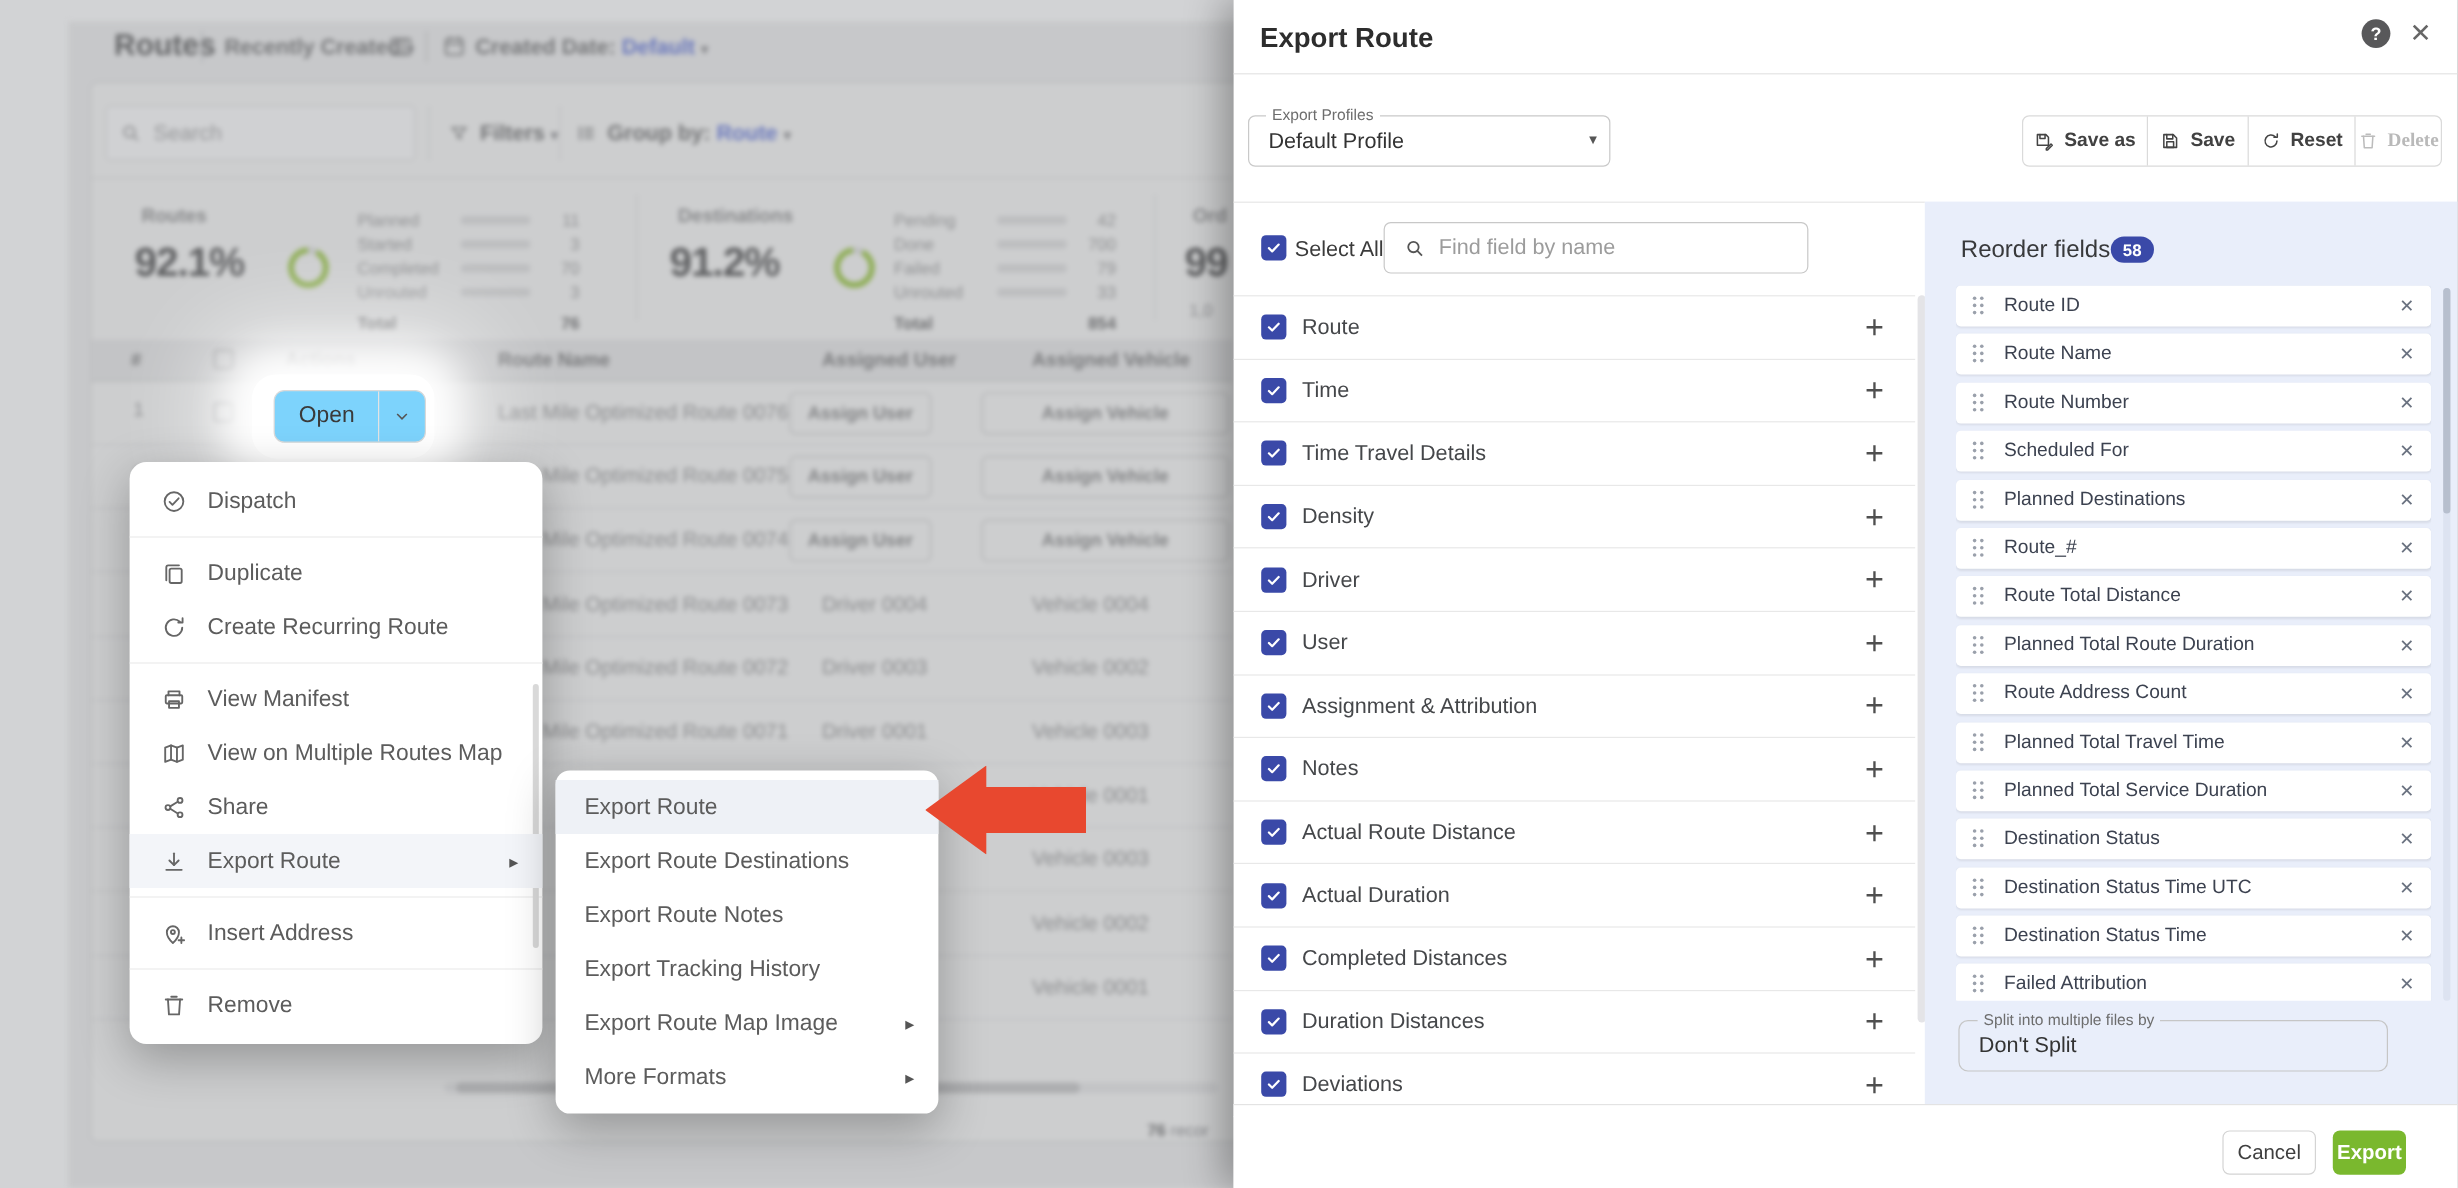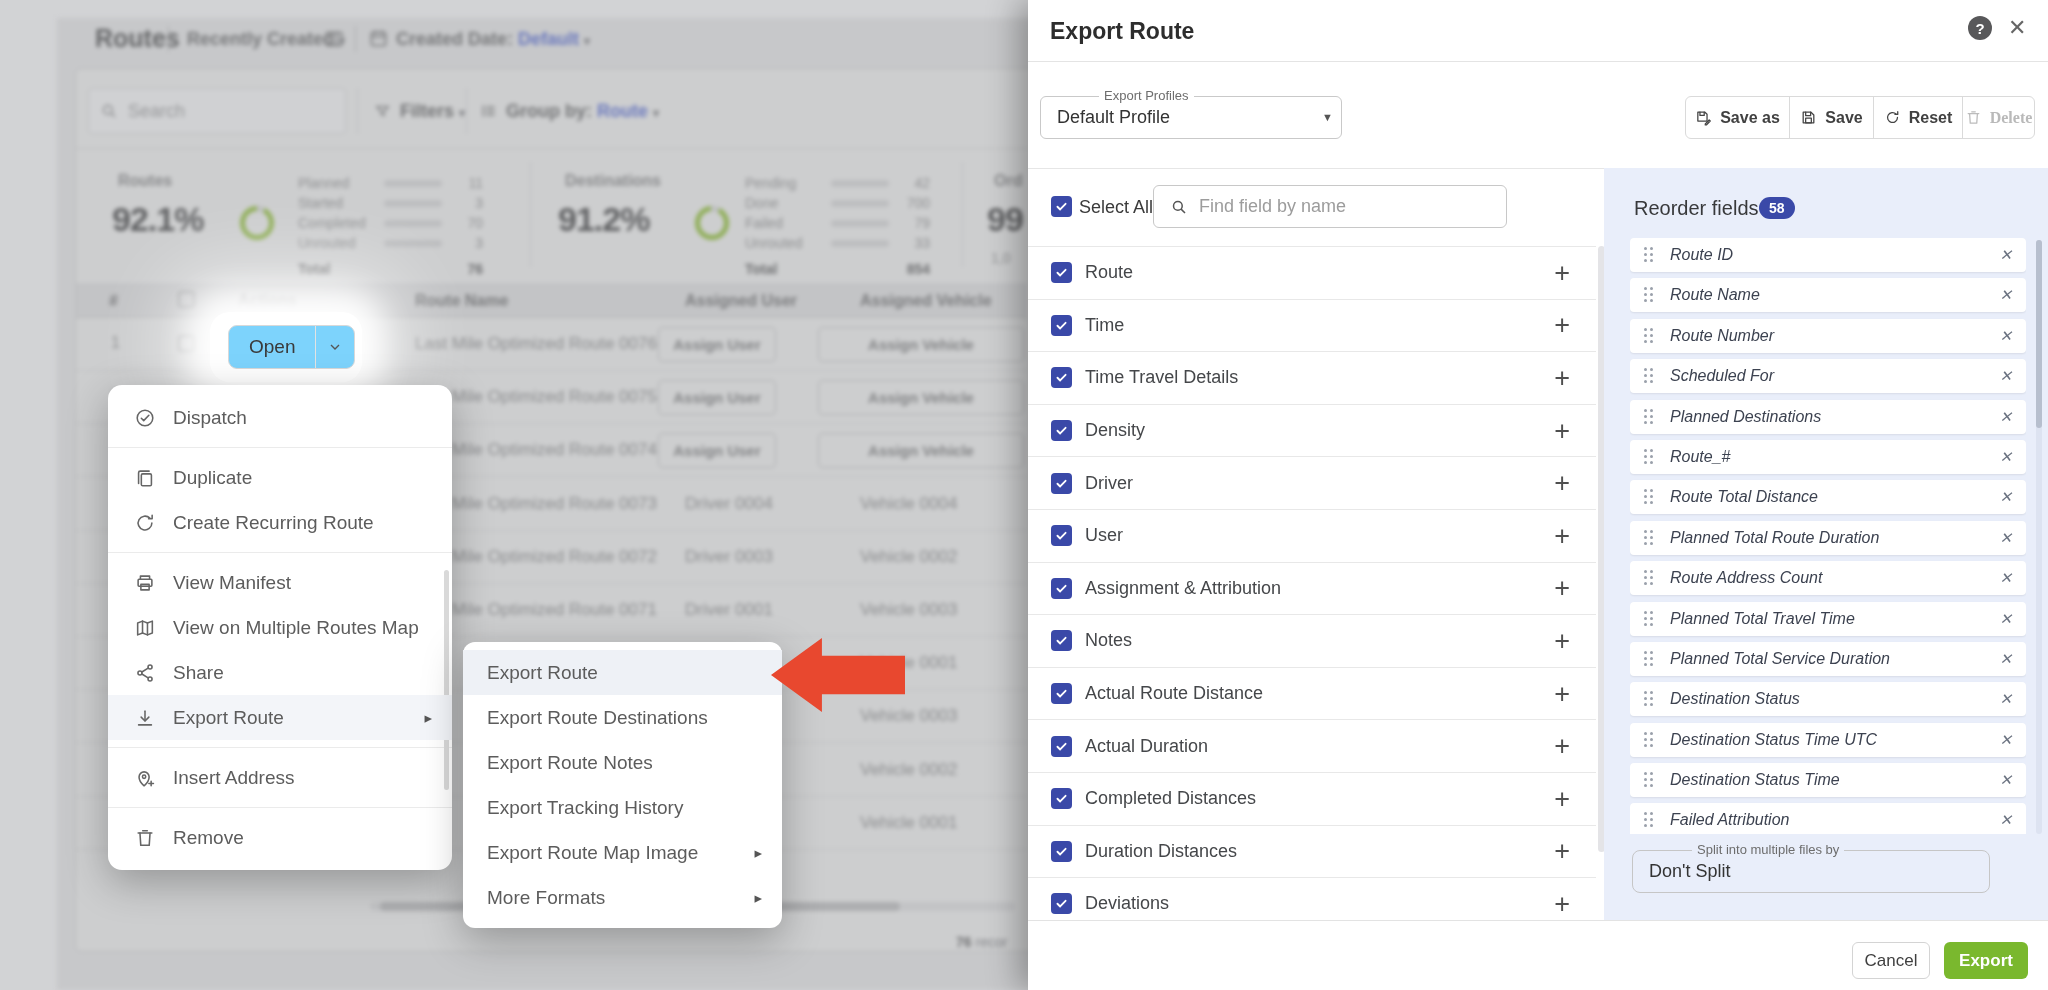--- a/index.html
+++ b/index.html
@@ -81,21 +81,21 @@
 
   
   .modal { left:1028px; top:0; width:1020px; height:990px; background:#fff; box-shadow:-10px 0 30px rgba(0,0,0,0.30); z-index:50; }
   .modal .m-abs { position:absolute; }
   .m-header { left:0; top:0; width:100%; height:62px; border-bottom:1px solid #e4e4e4; }
   .m-title { left:22px; top:18px; font-size:23px; font-weight:600; color:#2d2d2d; }
   .help-circle { left:940px; top:16px; width:24px; height:24px; border-radius:50%; background:#58585a; color:#fff; font-size:15px; font-weight:700; display:flex; align-items:center; justify-content:center; }
   .m-close { left:980px; top:14px; font-size:22px; color:#666; line-height:28px; }
 
   .fieldset { border:1px solid #c9c9c9; border-radius:6px; }
-  .flegend { position:absolute; font-size:13px; color:#6d6d6d; background:#fff; padding:0 5px; line-height:13px;margin-left:44px; }
+  .flegend { position:absolute; font-size:13px; color:#6d6d6d; background:#fff; padding:0 5px; line-height:13px; }
   .fvalue { position:absolute; font-size:18px; color:#333; white-space:nowrap; }
   .fcaret { position:absolute; font-size:11px; color:#555; }
 
   .profile-actions { left:657px; top:96px; width:350px; height:43px; border:1px solid #dadada; border-radius:6px; display:flex; }
   .pa-btn { display:flex; align-items:center; justify-content:center; gap:8px; font-size:16px; font-weight:600; color:#414141; border-right:1px solid #dadada; }
   .pa-btn:last-child { border-right:none; }
   .pa-btn svg { flex:0 0 auto; }
   .pa-btn.disabled { color:#b9b9b9; }
 
   .m-divider { left:0; top:168px; width:576px; height:1px; background:#e6e6e6; }
@@ -108,32 +108,32 @@
   .groups { left:0; top:246px; width:568px; border-top:1px solid #e8e8e8; }
   .grp-row { height:52.6px; display:flex; align-items:center; padding:0 26px 0 23px; border-bottom:1px solid #e8e8e8; }
   .grp-row .g-label { margin-left:13px; font-size:18px; color:#45474a; white-space:nowrap; }
   .grp-plus { margin-left:auto; font-size:27px; font-weight:300; color:#4f4f4f; line-height:20px; }
   .list-scroll { left:570px; top:246px; width:7px; height:606px; border-radius:4px; background:#e4e4e7; }
 
   .reorder-panel { left:576px; top:168px; width:444px; height:752px; background:#e9eefa; }
   .ro-title { left:30px; top:29px; font-size:20px; font-weight:500; color:#38393b; }
   .ro-badge { left:155px; top:29px; background:#3a49a8; color:#fff; font-size:14px; font-weight:700; padding:3px 10px; border-radius:12px; }
   .ro-cards { left:26px; top:70px; width:396px; height:596px; overflow:hidden; display:flex; flex-direction:column; gap:6.4px; }
-  .ro-card { height:34px; flex:0 0 34px; background:#fff; border-radius:4px; box-shadow:0 1px 2px rgba(0,0,0,0.08); display:flex; align-items:center; padding:0 14px 0 14px;font-style:italic; }
+  .ro-card { height:34px; flex:0 0 34px; background:#fff; border-radius:4px; box-shadow:0 1px 2px rgba(0,0,0,0.08); display:flex; align-items:center; padding:0 14px 0 14px; }
   .dots { display:grid; grid-template-columns:repeat(2,4px); grid-auto-rows:4px; gap:2px; margin-right:16px; }
   .dots i { width:3px; height:3px; border-radius:50%; background:#9aa0ab; }
   .ro-card .c-label { font-size:16px; color:#3c4250; white-space:nowrap; }
   .ro-card .c-x { margin-left:auto; font-size:15px; color:#6a7280; }
   .ro-scroll-track { left:432px; top:72px; width:6px; height:594px; border-radius:3px; background:#dde3f1; }
   .ro-scroll-thumb { left:432px; top:72px; width:6px; height:188px; border-radius:3px; background:#b7bfce; }
   .split-box { left:28px; top:682px; width:358px; height:43px; border:1px solid #c6c6c6; border-radius:8px; }
 
   .m-footer { left:0; top:920px; width:100%; height:70px; background:#fff; border-top:1px solid #e3e3e3; }
   .btn-cancel { left:824px; top:21px; width:78px; height:37px; background:#fff; border:1px solid #d4d4d4; border-radius:6px; font-size:17px; color:#3f3f3f; display:flex; align-items:center; justify-content:center; }
-  .btn-export { left:916px; top:21px; width:84px; height:37px; background:#7ab82e; border-radius:6px; font-size:17px; font-weight:600; color:#fff; display:flex; align-items:center; justify-content:center; }
+  .btn-export { left:916px; top:21px; width:61px; height:37px; background:#7ab82e; border-radius:6px; font-size:17px; font-weight:600; color:#fff; display:flex; align-items:center; justify-content:center; }
 
   svg.ic { display:block; }
 </style>
 </head>
 <body>
 
 <div id="bg">
   <div class="abs content-bg"></div>
   <div class="abs main-card"></div>
 

